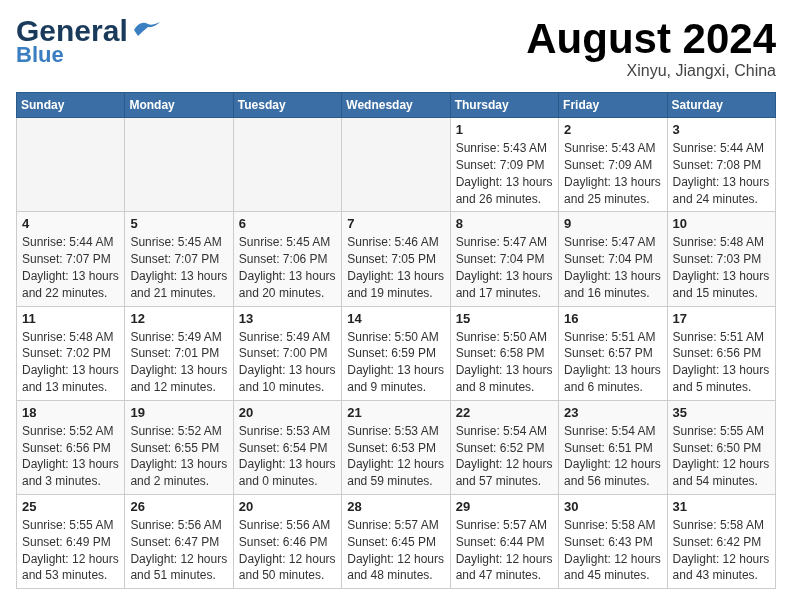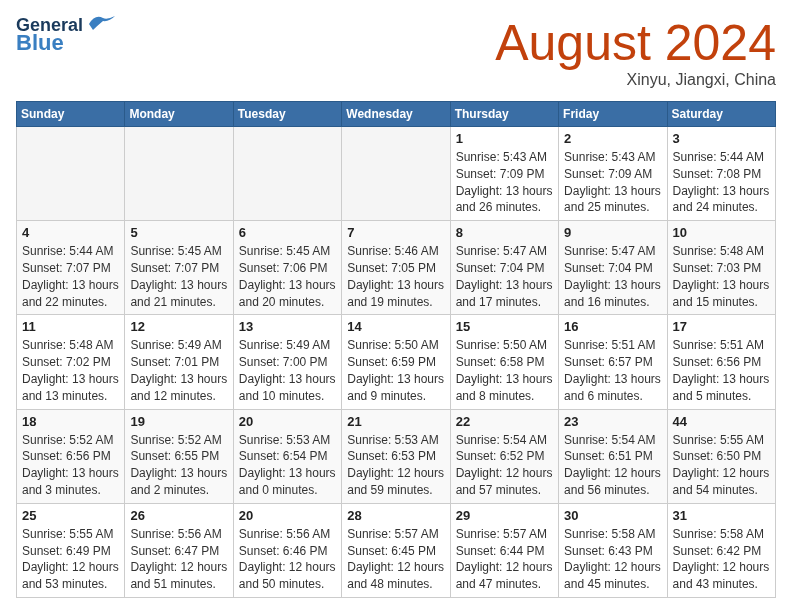--- a/index.html
+++ b/index.html
@@ -18,23 +18,23 @@
     }
     .logo {
       display: flex;
       flex-direction: column;
       align-items: flex-start;
     }
     .title-block {
       text-align: right;
     }
     .month-title {
-      font-size: 50px;
-      font-weight: normal;
-      color: #c2410c;
+      font-size: 42px;
+      font-weight: bold;
+      color: #000000;
       line-height: 1.1;
     }
     .location {
       font-size: 16px;
       color: #444;
     }
     .calendar {
       width: 100%;
       border-collapse: collapse;
       font-size: 10.5px;
@@ -74,21 +74,21 @@
       line-height: 1.4;
       font-size: 12px;
     }
   </style>
 </head>
 <body>
 
 <div class="header">
   <div class="logo">
     <div style="display:flex; align-items:center; gap:2px;">
-      <div style="font-size:18px; font-weight:bold; color:#1a3a5c; line-height:1;">
+      <div style="font-size:30px; font-weight:bold; color:#1a3a5c; line-height:1;">
         <span style="color:#1a3a5c;">General</span>
       </div>
       <svg width="30" height="22" viewBox="0 0 30 22" style="margin-left:2px; margin-top:-4px;">
         <path d="M2,12 Q8,2 16,6 Q20,8 28,4 Q22,10 16,9 Q10,14 6,18 Z" fill="#3a7fc1"></path>
       </svg>
     </div>
     <div style="font-size:22px; font-weight:bold; color:#3a7fc1; line-height:1; margin-top:-2px;">Blue</div>
   </div>
   <div class="title-block">
     <div class="month-title">August 2024</div>
@@ -206,21 +206,21 @@
         </td>
         <td>
           <span class="day-num">22</span>
           <div class="day-info">Sunrise: 5:54 AM<br>Sunset: 6:52 PM<br>Daylight: 12 hours<br>and 57 minutes.</div>
         </td>
         <td>
           <span class="day-num">23</span>
           <div class="day-info">Sunrise: 5:54 AM<br>Sunset: 6:51 PM<br>Daylight: 12 hours<br>and 56 minutes.</div>
         </td>
         <td>
-          <span class="day-num">44</span>
+          <span class="day-num">35</span>
           <div class="day-info">Sunrise: 5:55 AM<br>Sunset: 6:50 PM<br>Daylight: 12 hours<br>and 54 minutes.</div>
         </td>
       </tr>
       <tr>
         <td>
           <span class="day-num">25</span>
           <div class="day-info">Sunrise: 5:55 AM<br>Sunset: 6:49 PM<br>Daylight: 12 hours<br>and 53 minutes.</div>
         </td>
         <td>
           <span class="day-num">26</span>

